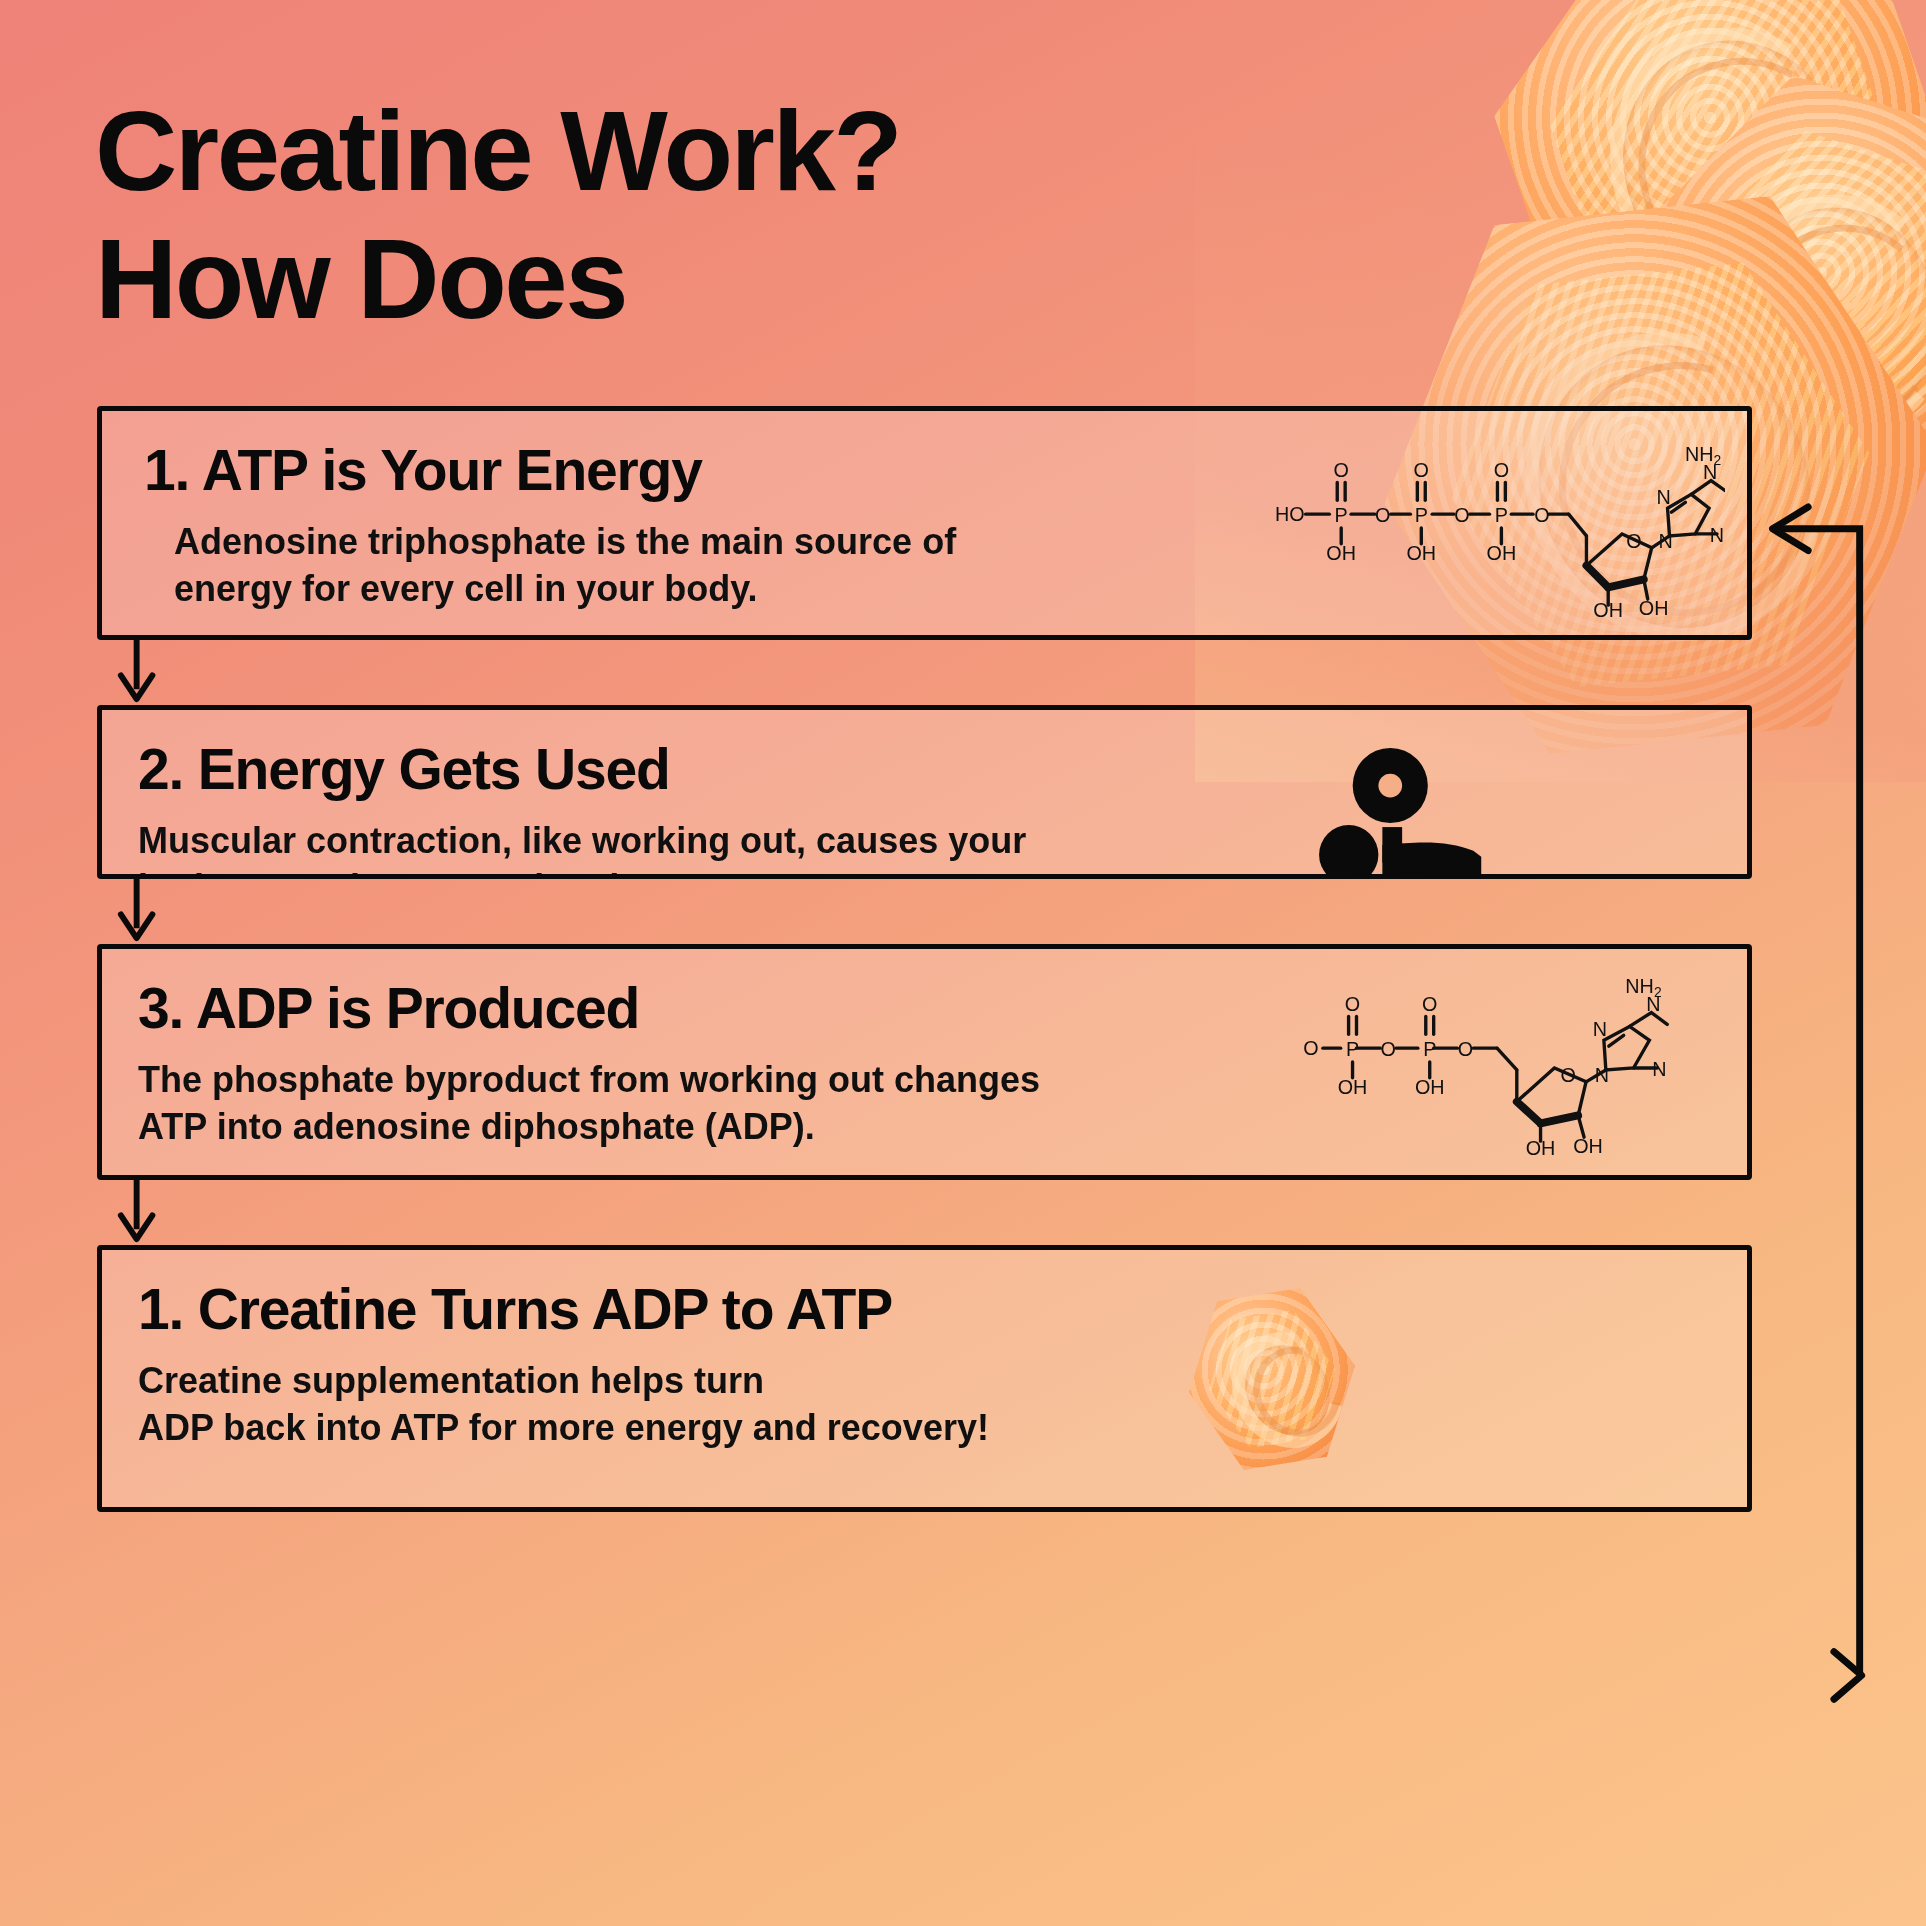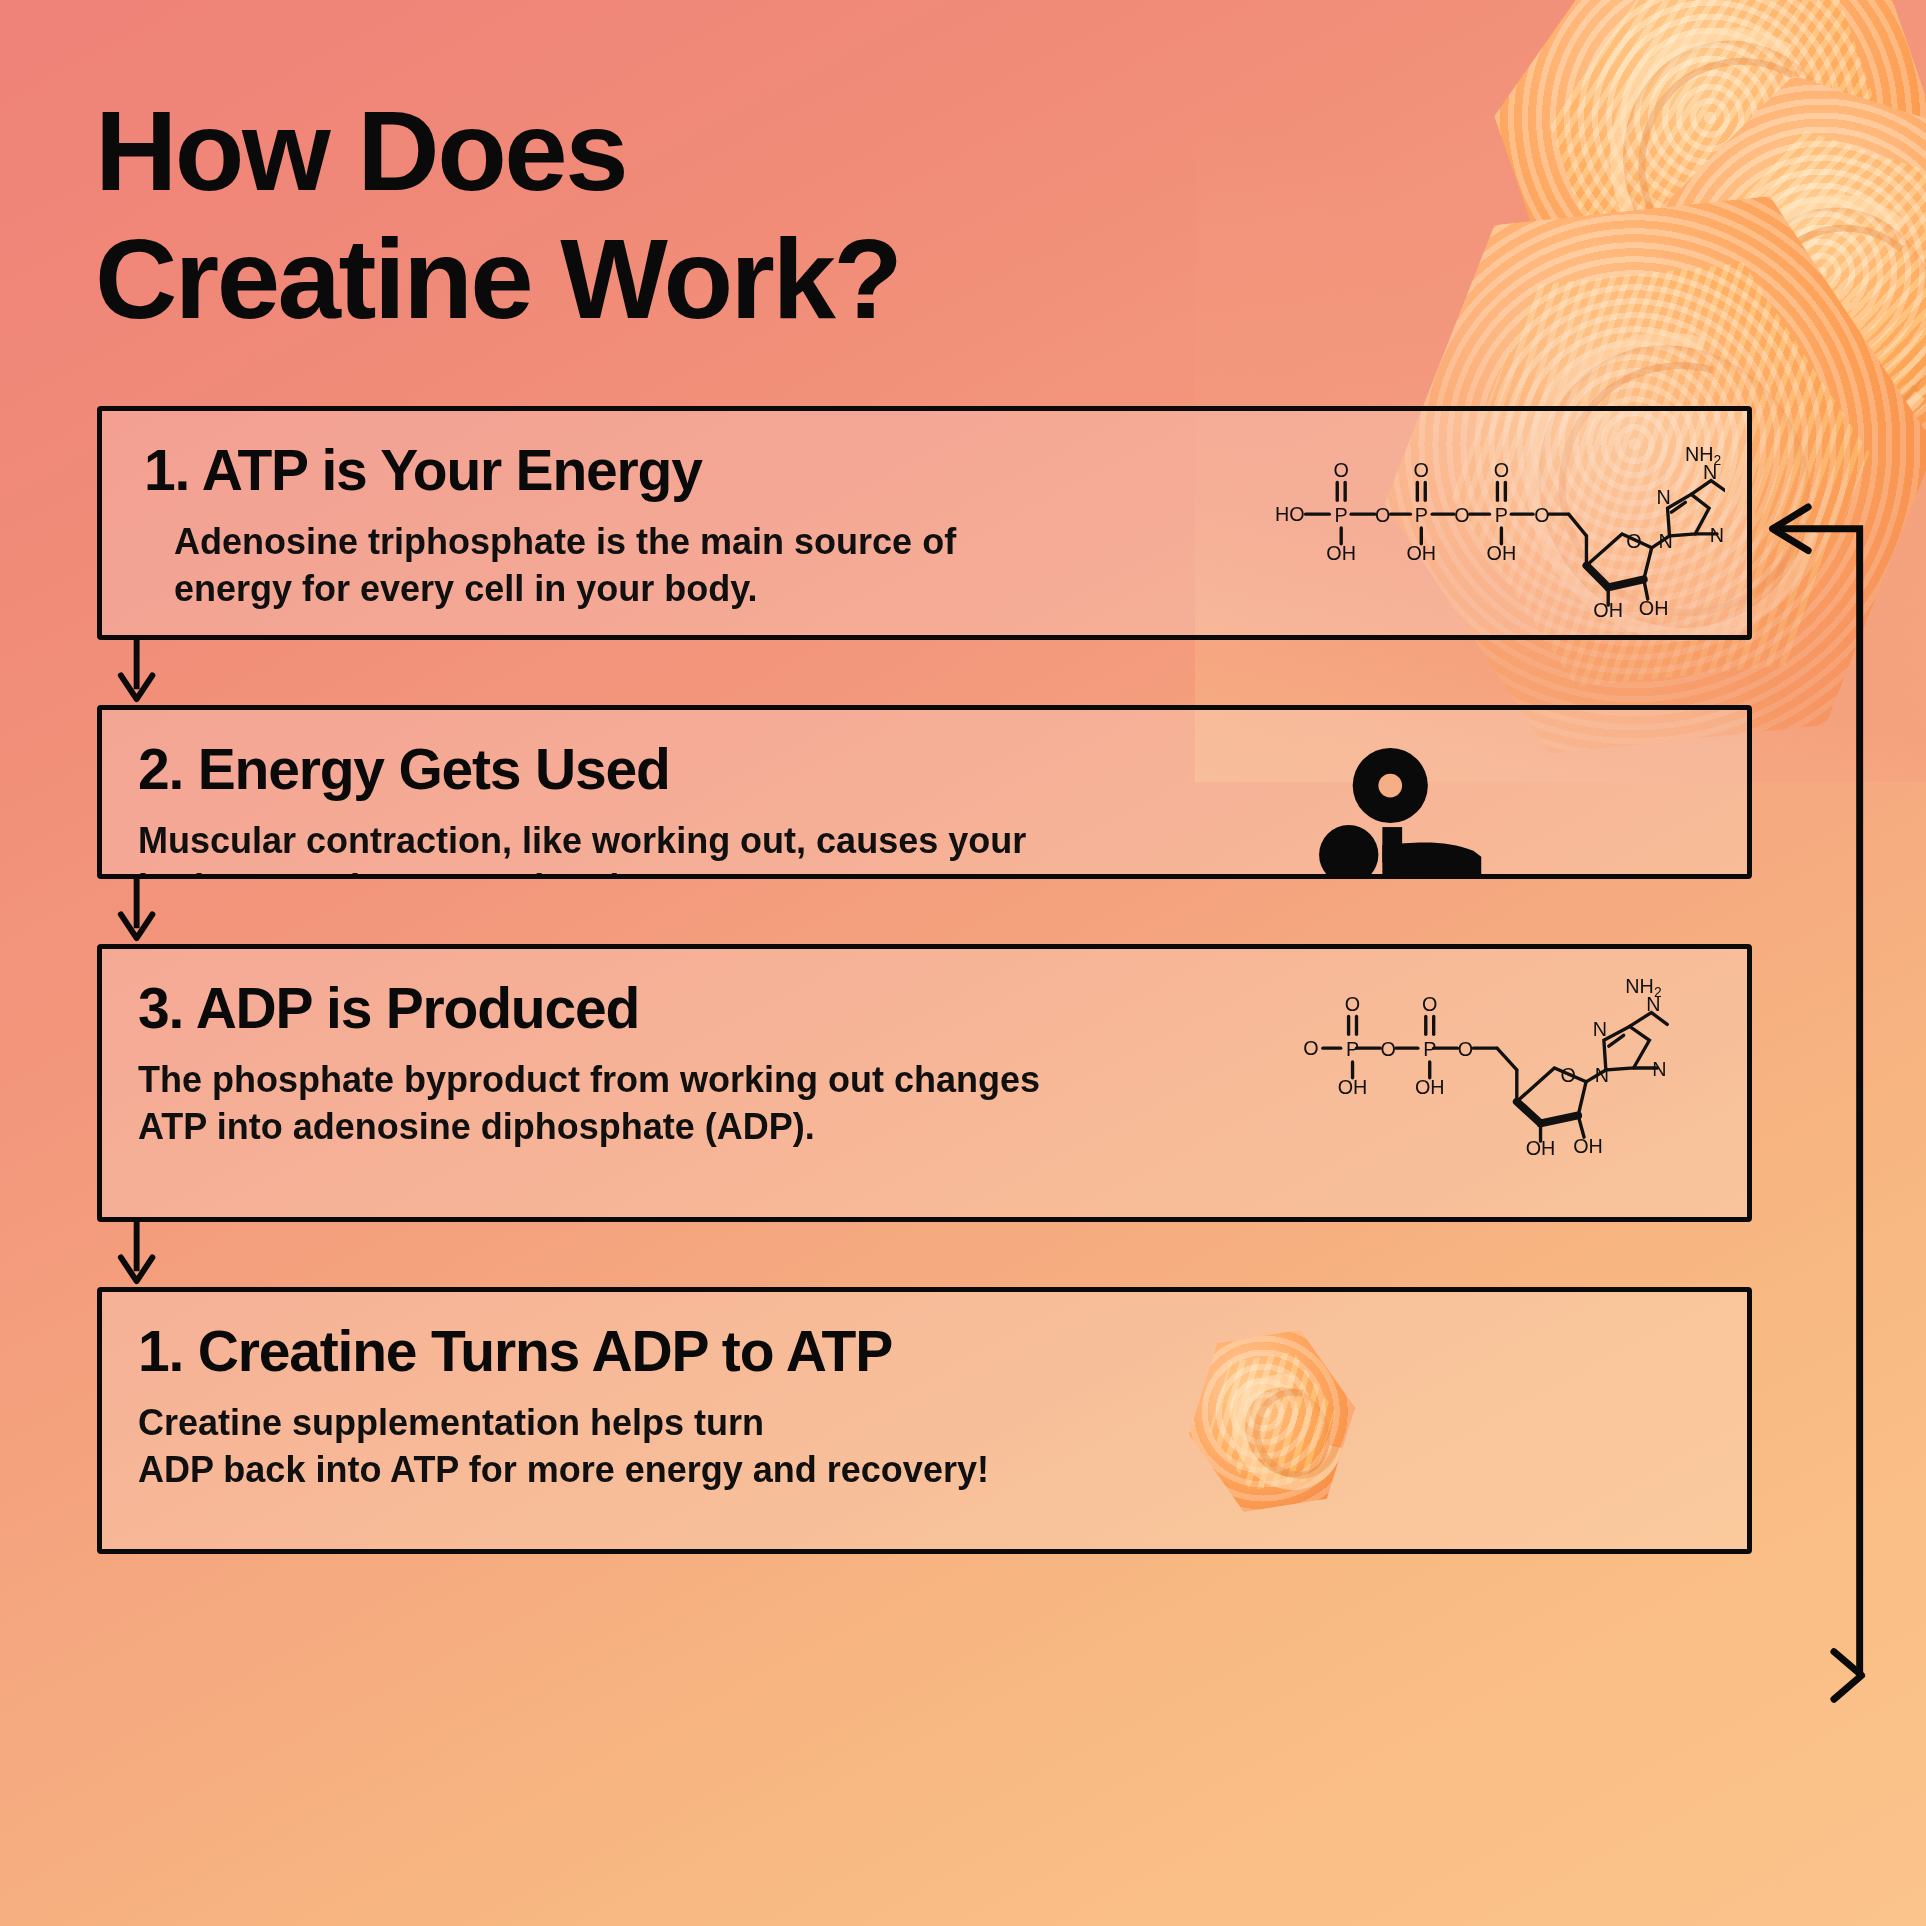--- a/index.html
+++ b/index.html
@@ -68,21 +68,21 @@
   .card{
     position:relative;
     border:5px solid #0a0a0a;
     border-radius:4px;
     background:rgba(255,255,255,.20);
     box-sizing:border-box;
     overflow:hidden;
   }
   #card1{height:234px;}
   #card2{height:174px;}
-  #card3{height:278px;}
+  #card3{height:236px;}
   #card4{height:267px;}
 
   .card-inner{position:relative;z-index:3;padding:30px 40px 0 36px;}
   .card-title{
     font-size:57px;font-weight:700;color:#0a0a0a;letter-spacing:-1.2px;line-height:1.05;
   }
   .card-body{
     margin-top:18px;font-size:36px;line-height:1.3;color:#101010;font-weight:700;
     max-width:1089px;white-space:pre-line;
   }
@@ -132,22 +132,22 @@
     </div>
     <div class="gummy" id="gum2">
       <div class="g-body"></div>
         <div class="g-rings"></div>
         <div class="g-c"></div>
     </div>
     <div class="photo-fade"></div>
   </div>
 
   <div class="title">
+    <div>Creatine Work?</div>
     <div>How Does</div>
-    <div>Creatine Work?</div>
   </div>
 
   <div class="flow">
 
     <div class="card" id="card1">
       <div class="card-inner">
         <div class="card-title">1. ATP is Your Energy</div>
         <div class="card-body">Adenosine triphosphate is the main source of
 energy for every cell in your body.</div>
       </div>

